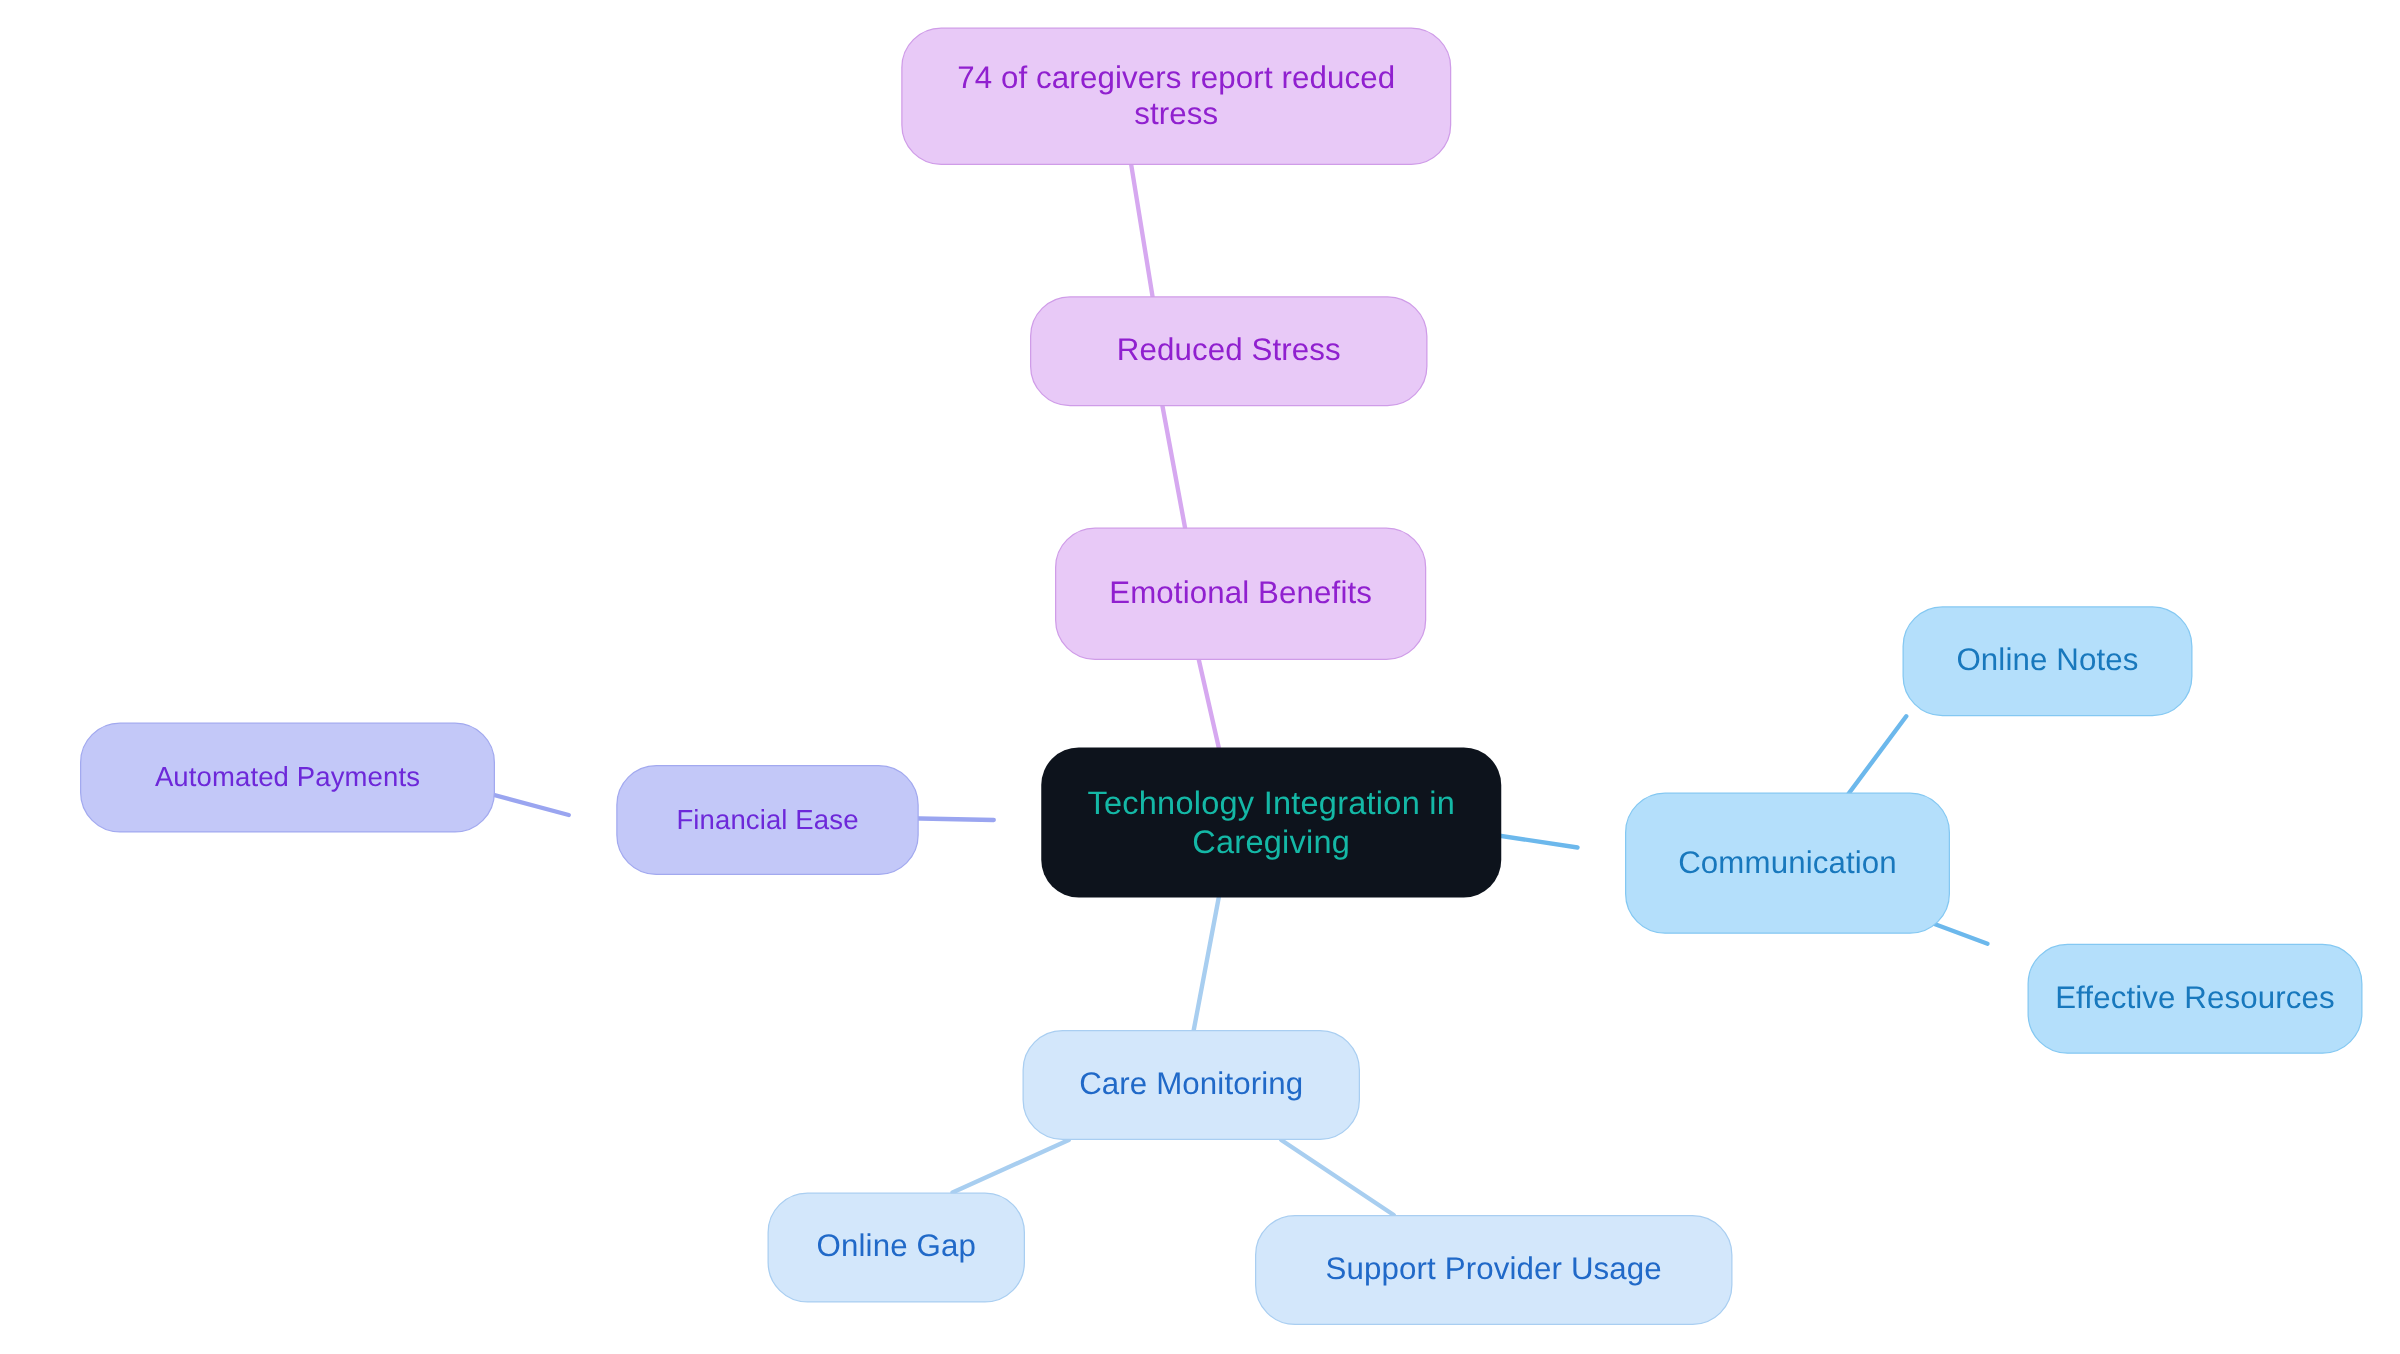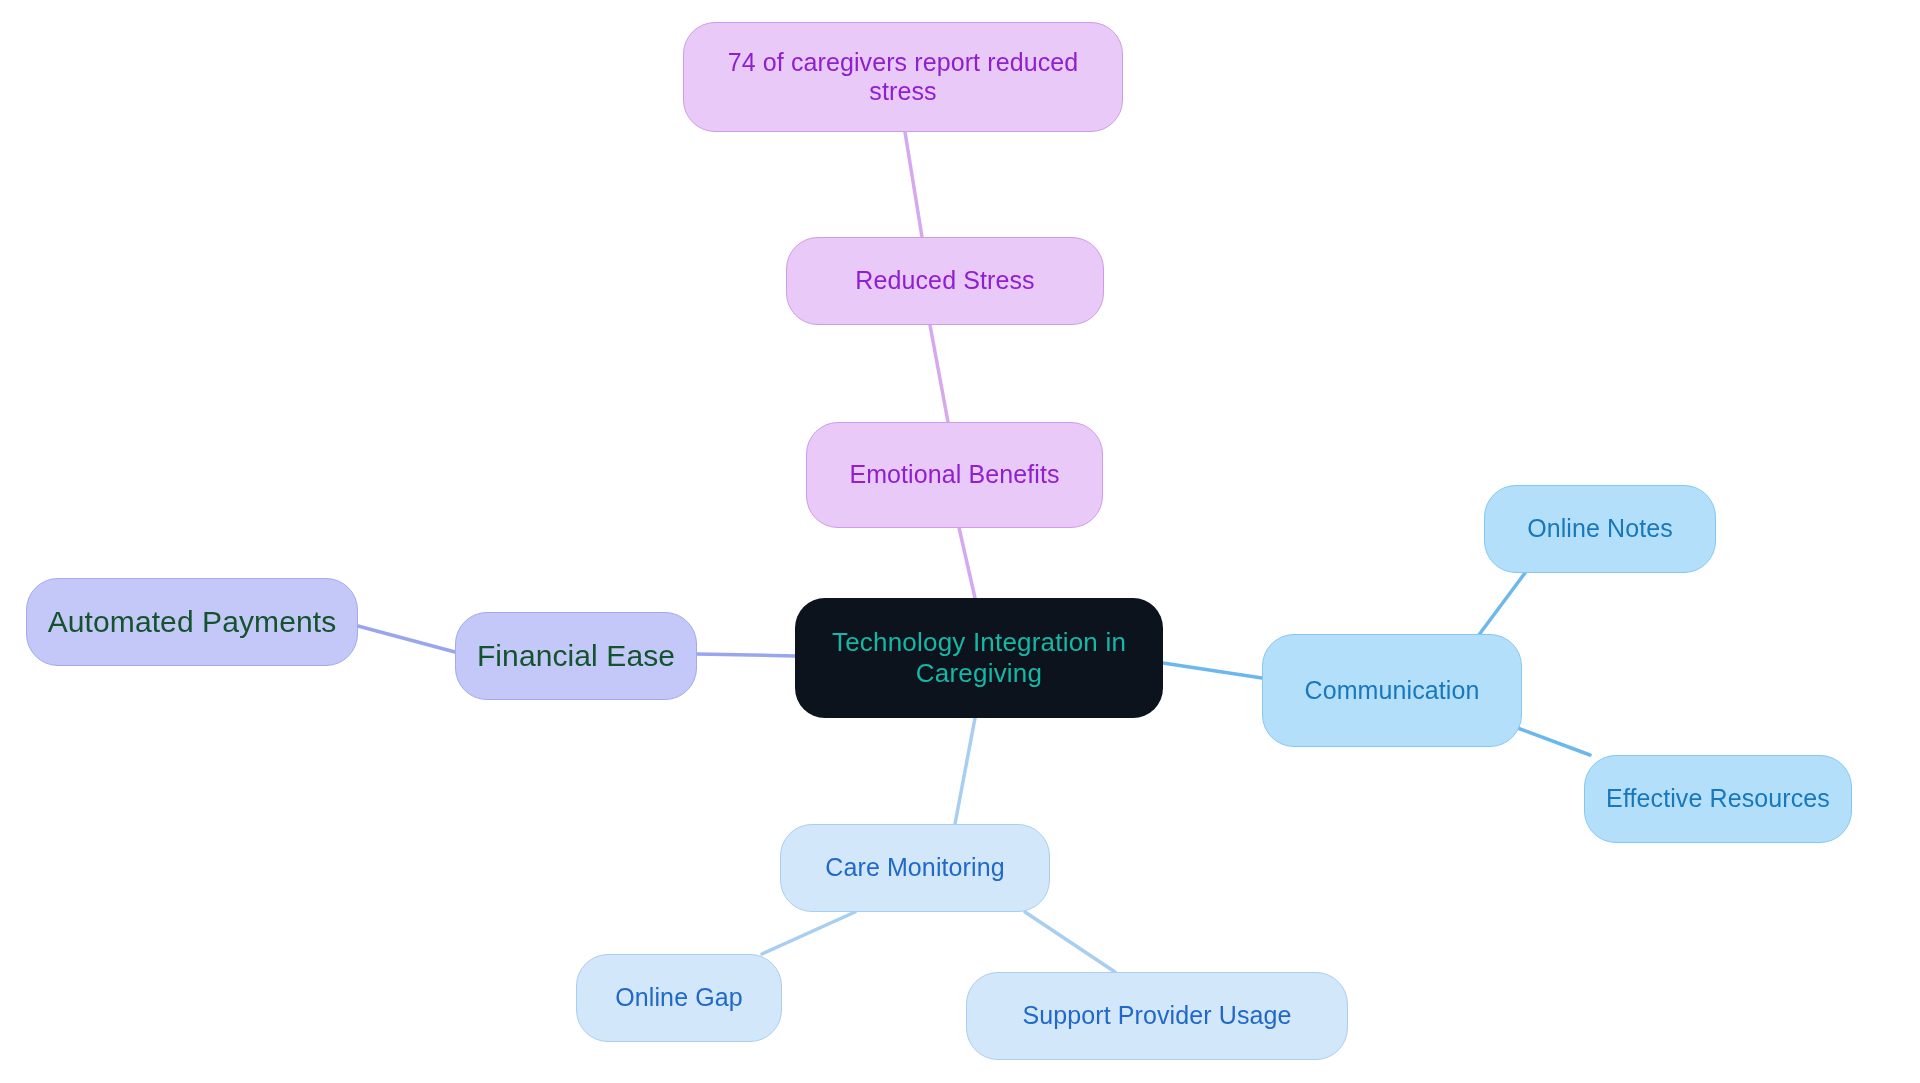--- a/index.html
+++ b/index.html
@@ -34,40 +34,41 @@
     align-items: center;
     justify-content: center;
     text-align: center;
     border-radius: 32px;
     border-style: solid;
     border-width: 1.5px;
     line-height: 1.18;
     padding: 6px 18px;
     white-space: pre-line;
     letter-spacing: 0.1px;
+    margin-left: 38px;
   }
   .node-root {
     border-radius: 30px;
     border-width: 0px;
     font-size: 26px;
     color: #14b8a6;
     background: #0d131c;
     letter-spacing: 0.2px;
   }
   .node-purple {
     background: #e8c9f7;
     border-color: #cf9ce8;
     color: #9020cf;
     font-size: 25px;
   }
   .node-periwinkle {
     background: #c3c8f8;
     border-color: #a2a9ef;
-    color: #14532d;
-    font-size: 30px;
+    color: #6d28d9;
+    font-size: 22px;
   }
   .node-sky {
     background: #b4dffb;
     border-color: #84c8f2;
     color: #1878bd;
     font-size: 25px;
   }
   .node-lightblue {
     background: #d3e7fb;
     border-color: #a9cef1;

